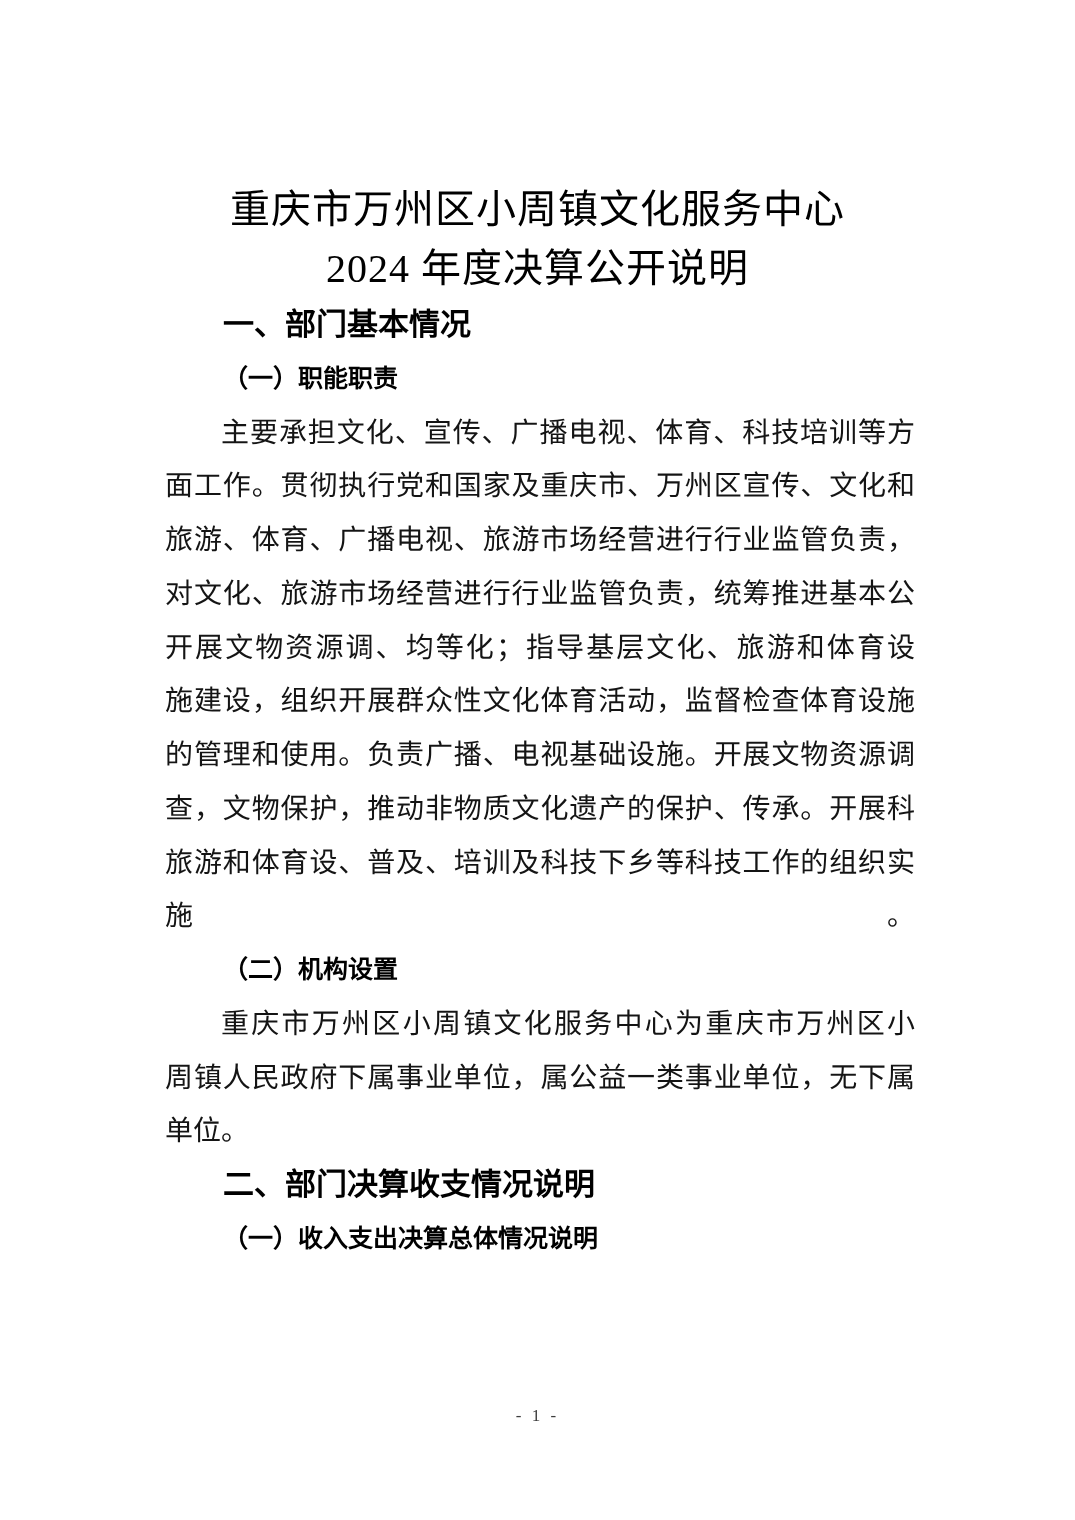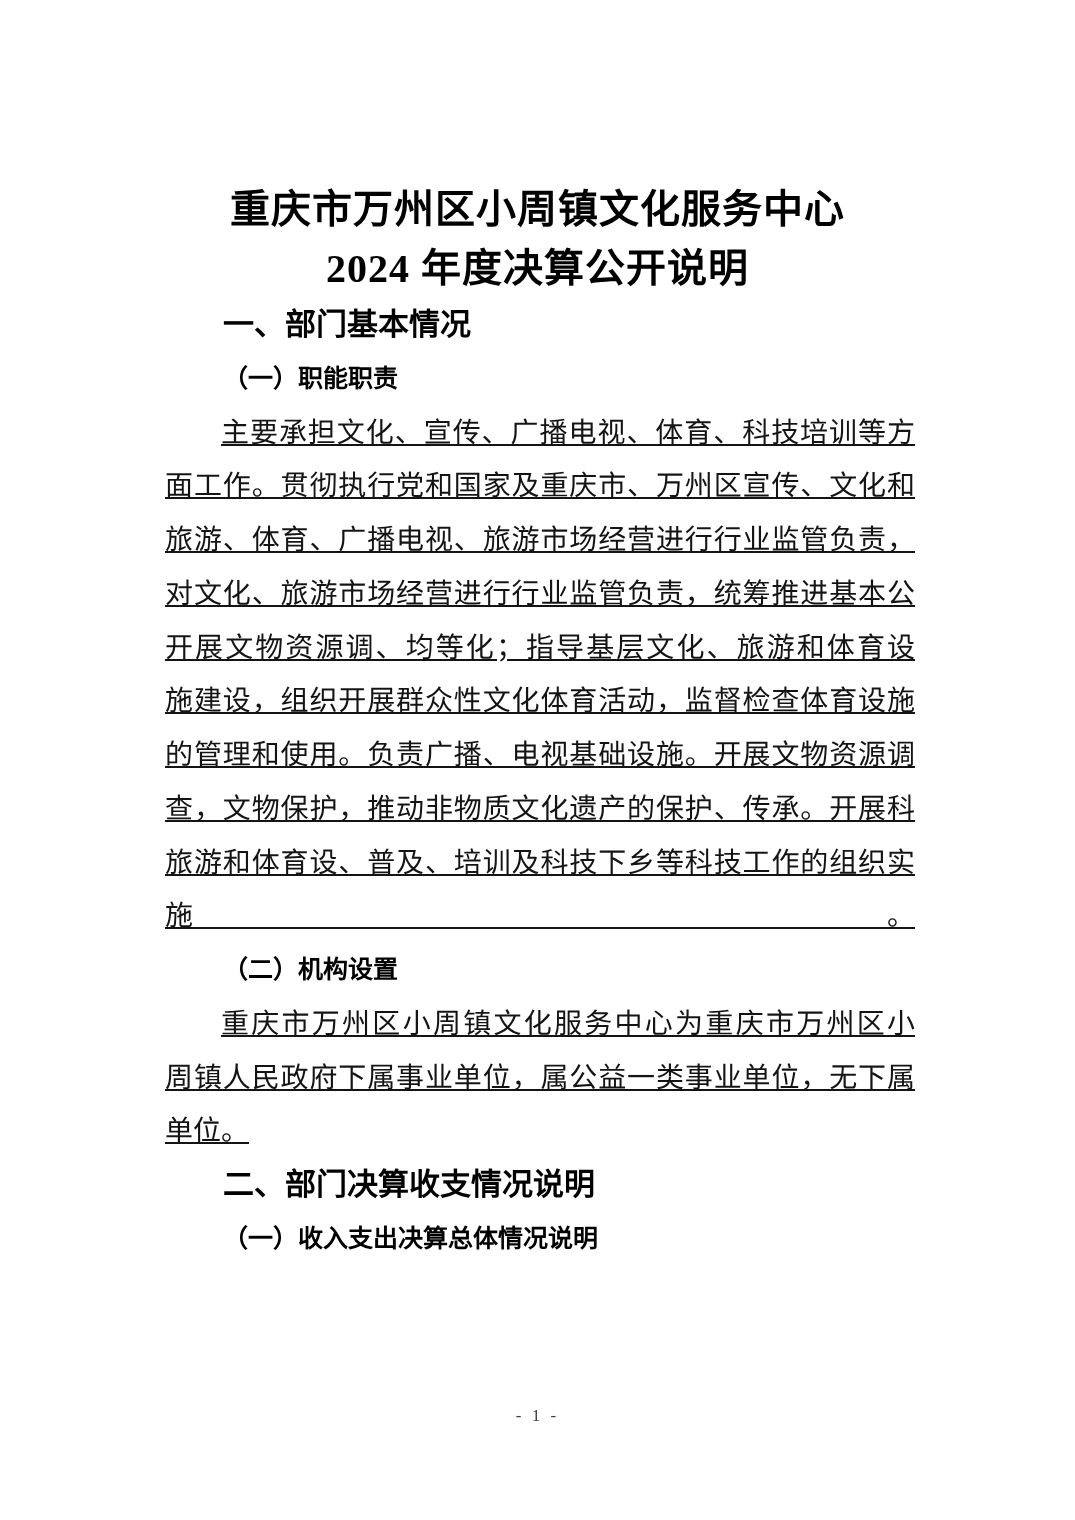--- a/index.html
+++ b/index.html
@@ -13,21 +13,21 @@
     height: 1520px;
     background: #ffffff;
     overflow: hidden;
     color: #111111;
     font-family: "Liberation Serif", "DejaVu Serif", serif;
   }
   
   .title-block {
     padding-top: 180px;
     text-align: center;
-    font-weight: 700;
+    font-weight: 400;
     font-size: 40px;
     line-height: 59px;
     color: #000000;
     letter-spacing: 1px;
   }
   
   .content {
     margin-left: 165px;
     width: 750px;
     font-size: 28px;
@@ -43,21 +43,20 @@
   .heading2 {
     font-family: "Liberation Serif", "DejaVu Serif", serif;
     font-weight: 700;
     font-size: 25px;
     color: #000000;
     padding-left: 58px;
   }
   .paragraph {
     font-weight: 400;
     color: #141414;
-    text-decoration: underline;
   }
   .pline {
     text-align: justify;
     text-align-last: justify;
     -moz-text-align-last: justify;
   }
   .pline.indent {
     text-indent: 56px;
   }
   .pline.last-left {

